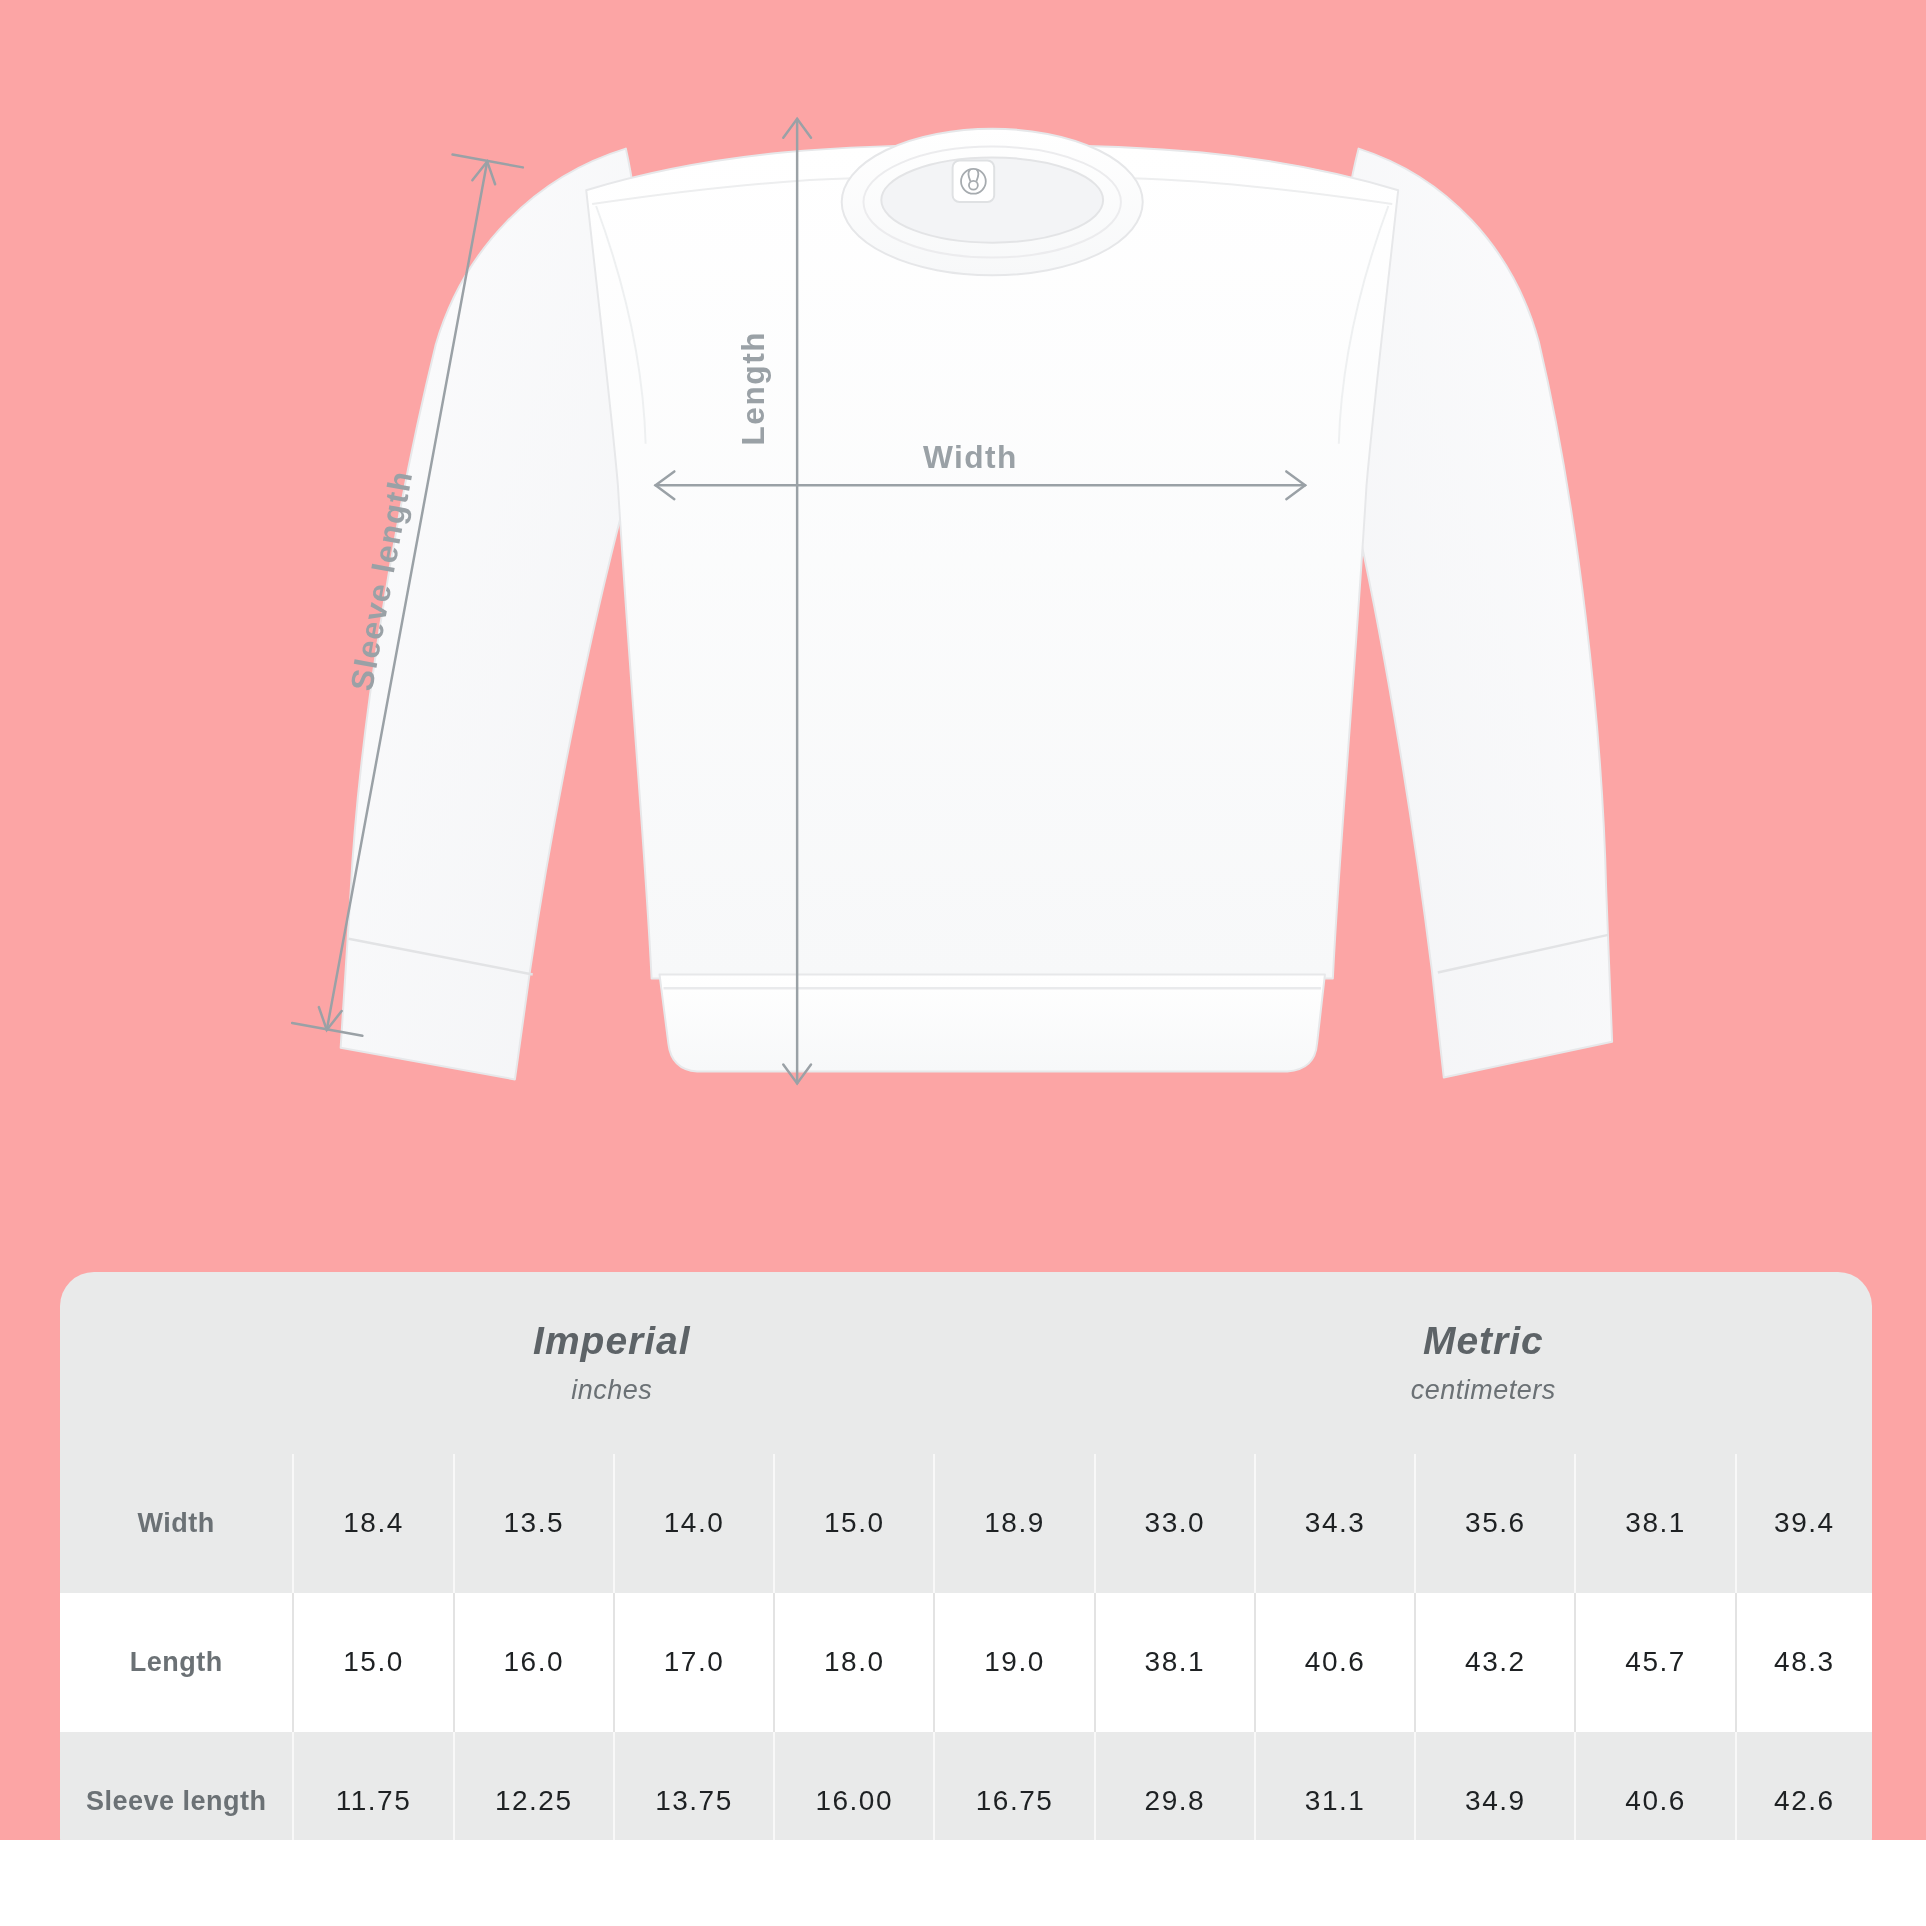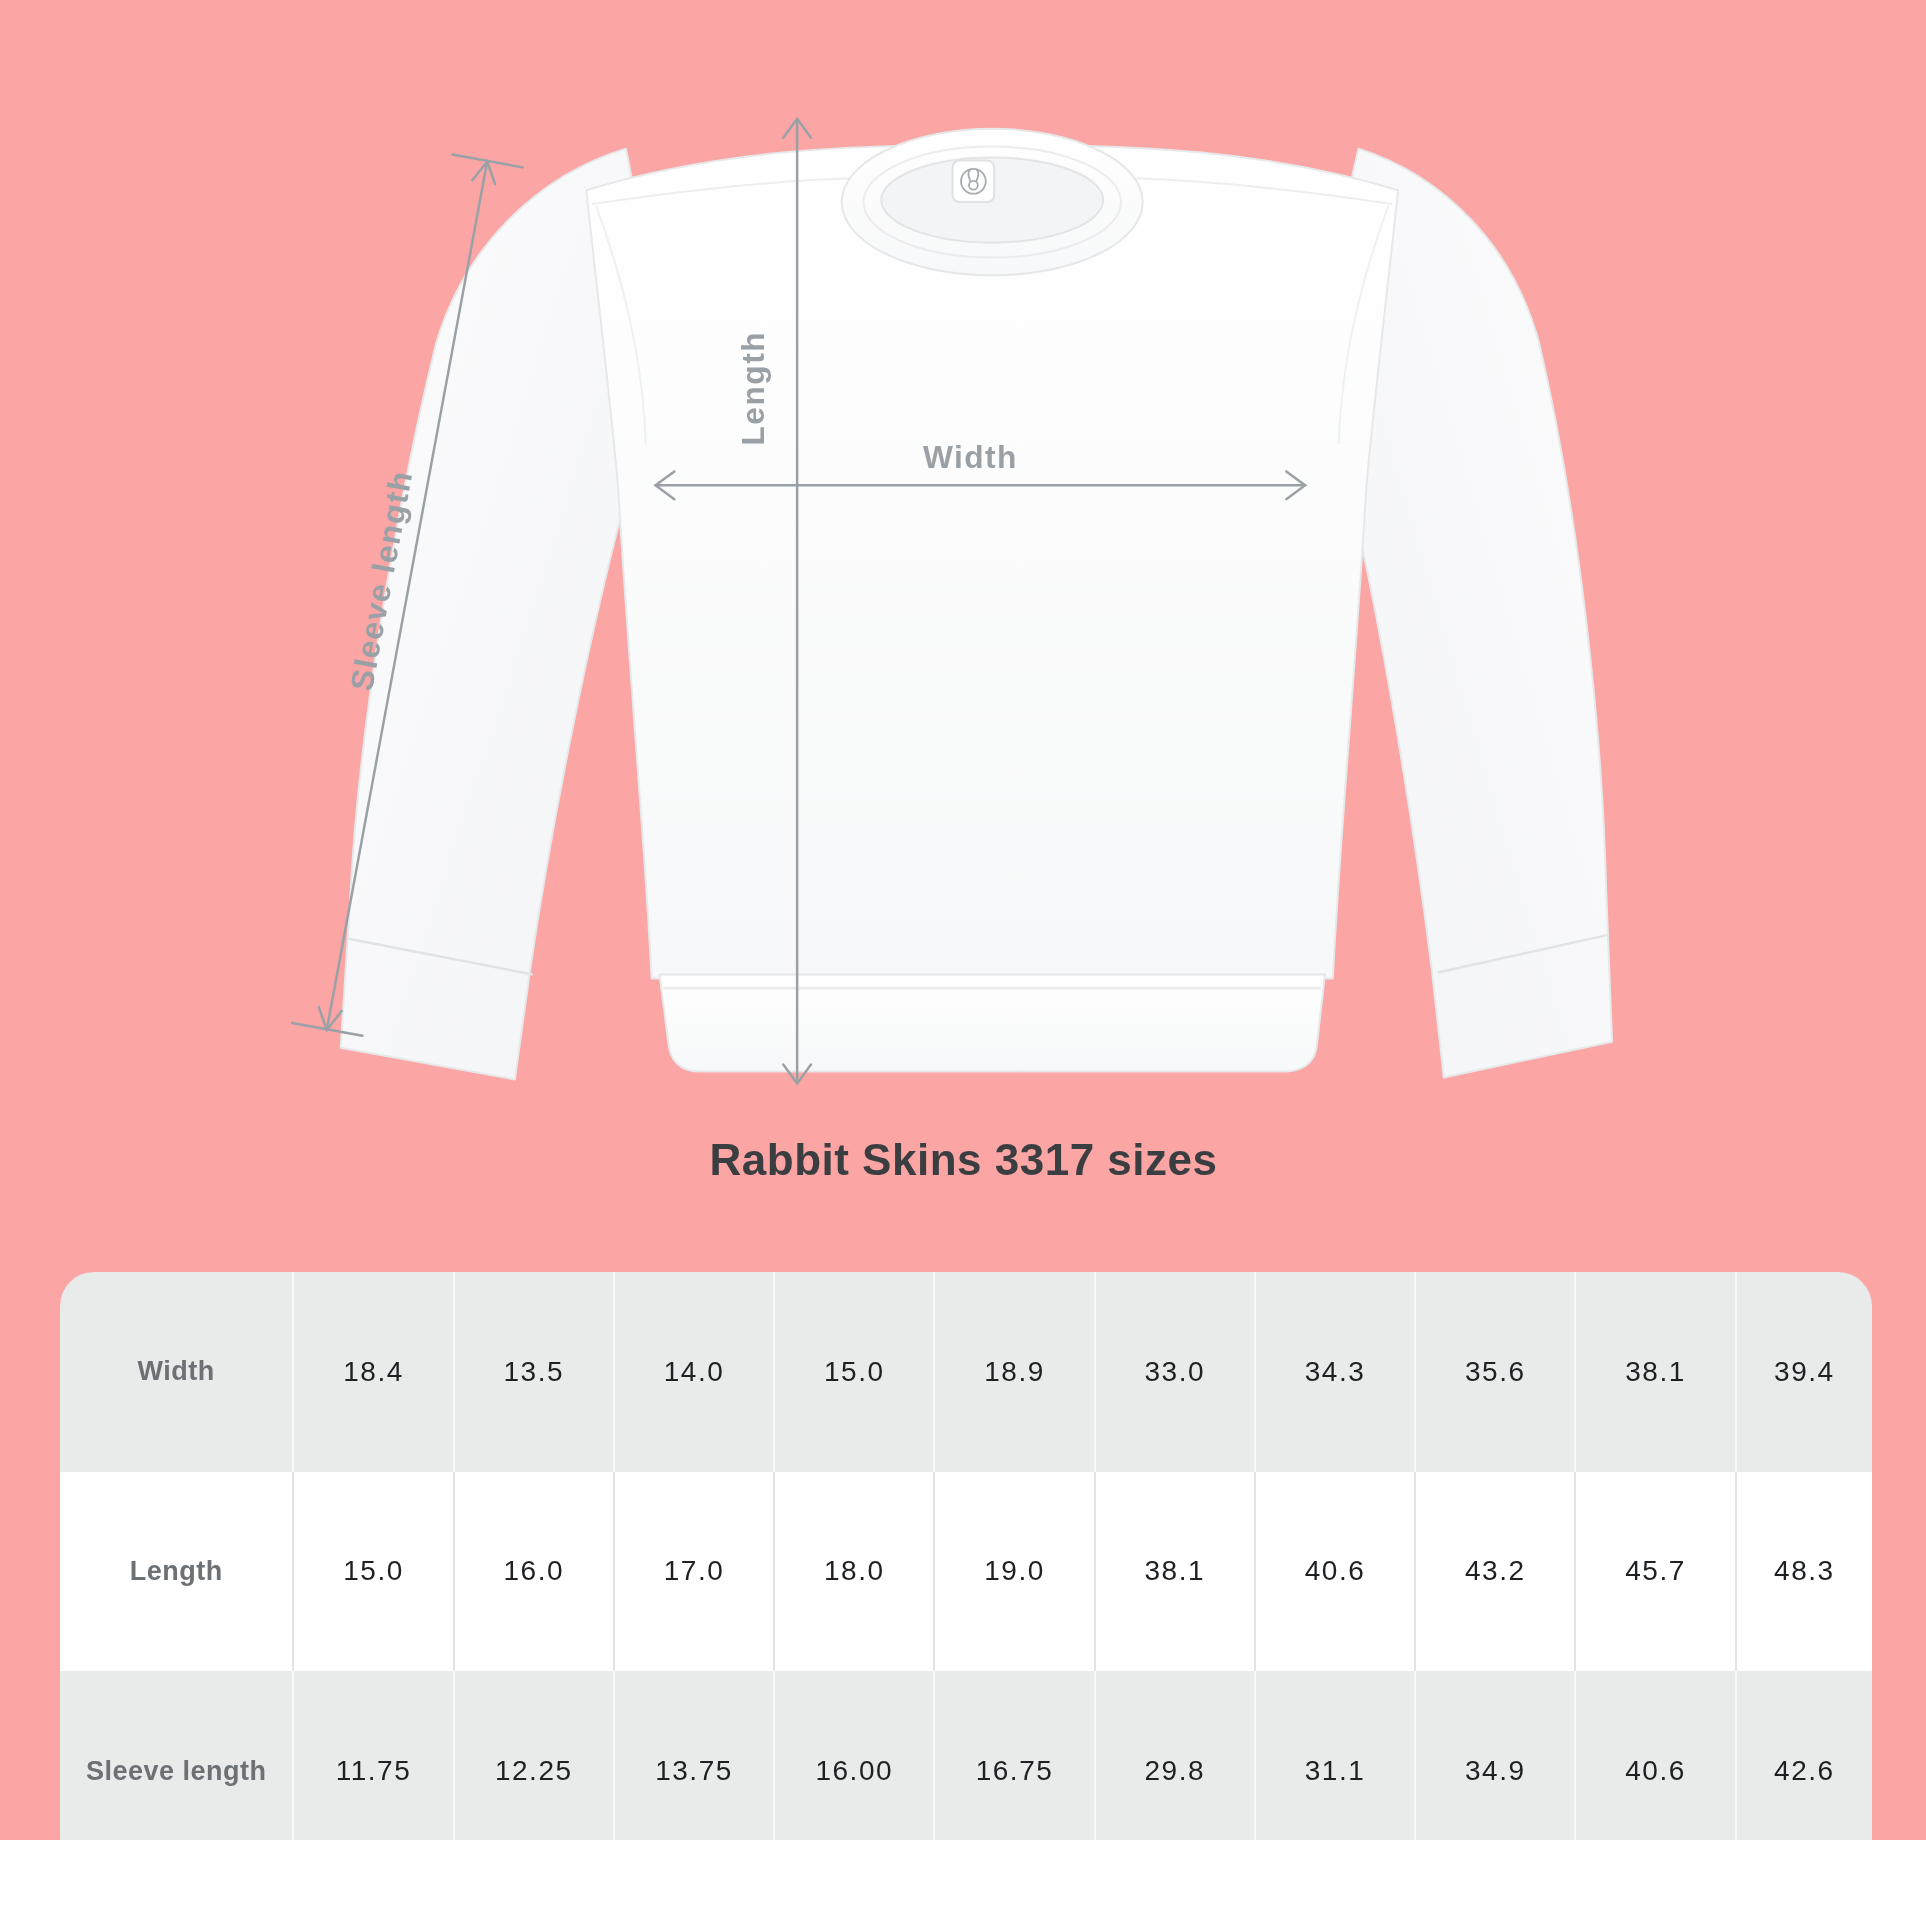--- a/index.html
+++ b/index.html
@@ -206,38 +206,51 @@
         <line x1="457" y1="156" x2="528" y2="169"></line>
         <line x1="295" y1="1033" x2="366" y2="1046"></line>
       </g>
     </g>
 
     <text class="diagram-label" x="980" y="473" text-anchor="middle">Width</text>
     <text class="diagram-label" transform="translate(772 392) rotate(-90)" text-anchor="middle">Length</text>
     <text class="diagram-label" transform="translate(396 588) rotate(-79.5)" text-anchor="middle">Sleeve length</text>
   </svg>
 
-  <h1 class="page-title">Rabbit Skins 3317 sizes</h1>
 
   <div class="table-wrap">
     <table class="size-table">
       <colgroup>
         <col style="width:233px">
         <col style="width:160px">
           <col style="width:160px">
           <col style="width:160px">
           <col style="width:160px">
           <col style="width:160px">
         <col style="width:160px">
           <col style="width:160px">
           <col style="width:160px">
           <col style="width:160px">
           <col style="width:136px">
       </colgroup>
       <tbody>
+        <tr class="unit-row">
+          <td colspan="6" class="unit-cell-imperial">
+            <div class="unit-inner">
+              <div class="unit-name">Imperial</div>
+              <div class="unit-sub">inches</div>
+            </div>
+          </td>
+          <td colspan="5" class="unit-cell-metric">
+            <div class="unit-inner">
+              <div class="unit-name">Metric</div>
+              <div class="unit-sub">centimeters</div>
+            </div>
+          </td>
+        </tr>
         <tr class="data-row stripe">
           <td class="row-label">Width</td>
           <td>18.4</td>
           <td>13.5</td>
           <td>14.0</td>
           <td>15.0</td>
           <td>18.9</td>
           <td>33.0</td>
           <td>34.3</td>
           <td>35.6</td>

